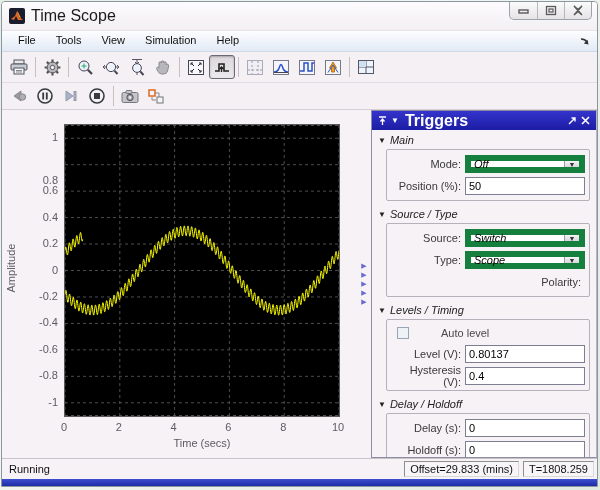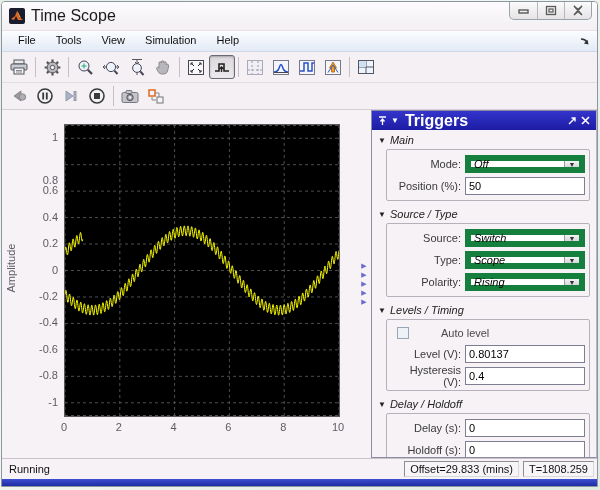--- a/index.html
+++ b/index.html
@@ -337,20 +337,21 @@
           </svg>
       </div>
       <div id="xticks">
           <div class="xtick" style="left: 62px;">0</div>
           <div class="xtick" style="left: 116.8px;">2</div>
           <div class="xtick" style="left: 171.6px;">4</div>
           <div class="xtick" style="left: 226.4px;">6</div>
           <div class="xtick" style="left: 281.2px;">8</div>
           <div class="xtick" style="left: 336px;">10</div>
         </div>
+      <div class="xlabel">Time (secs)</div>
     </div>
 
     <div class="splitter">
       <span>▶</span>
       <span>▶</span>
       <span>▶</span>
       <span>▶</span>
       <span>▶</span>
     </div>
 
@@ -404,24 +405,20 @@
         </div>
         <div class="prow">
           <span class="plabel">Type:</span>
           <div class="pselect">
             <span class="pval">Scope</span>
             <span class="parrow">▼</span>
           </div>
         </div>
         <div class="prow">
           <span class="plabel">Polarity:</span>
-          <div class="pselect">
-            <span class="pval">Rising</span>
-            <span class="parrow">▼</span>
-          </div>
         </div>
       </div>
 
       <div class="section-header">
         <span class="sec-arrow">▼</span>
         <span class="sec-title">Levels / Timing</span>
       </div>
       <div class="groupbox">
         <div class="chkrow">
           <span class="chkbox"></span>

